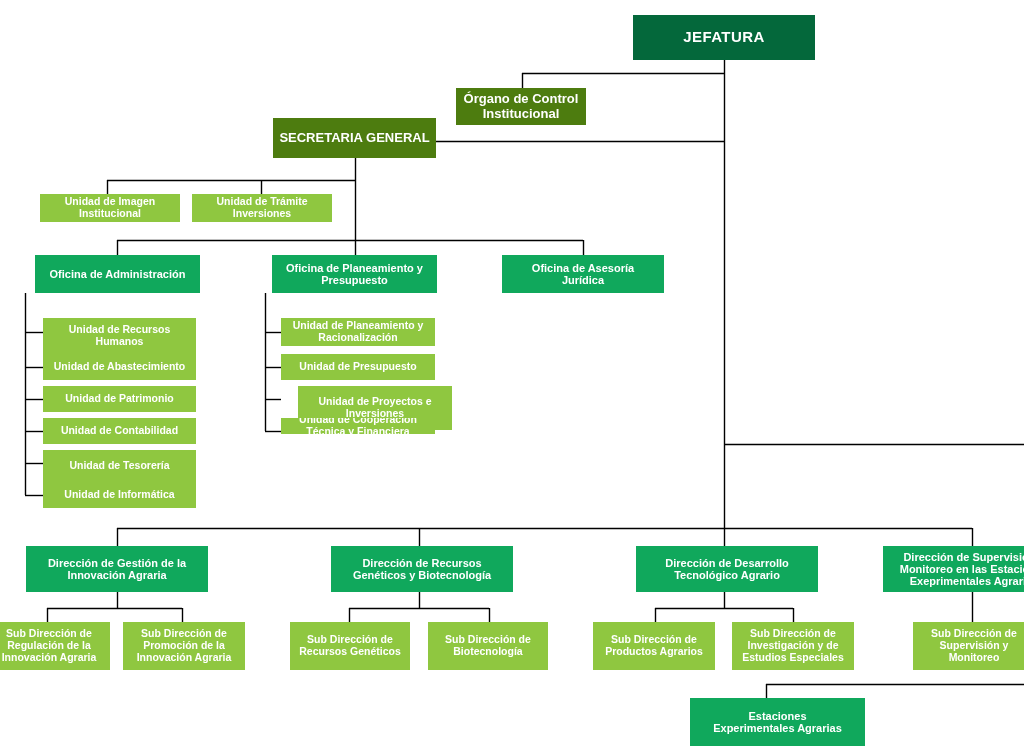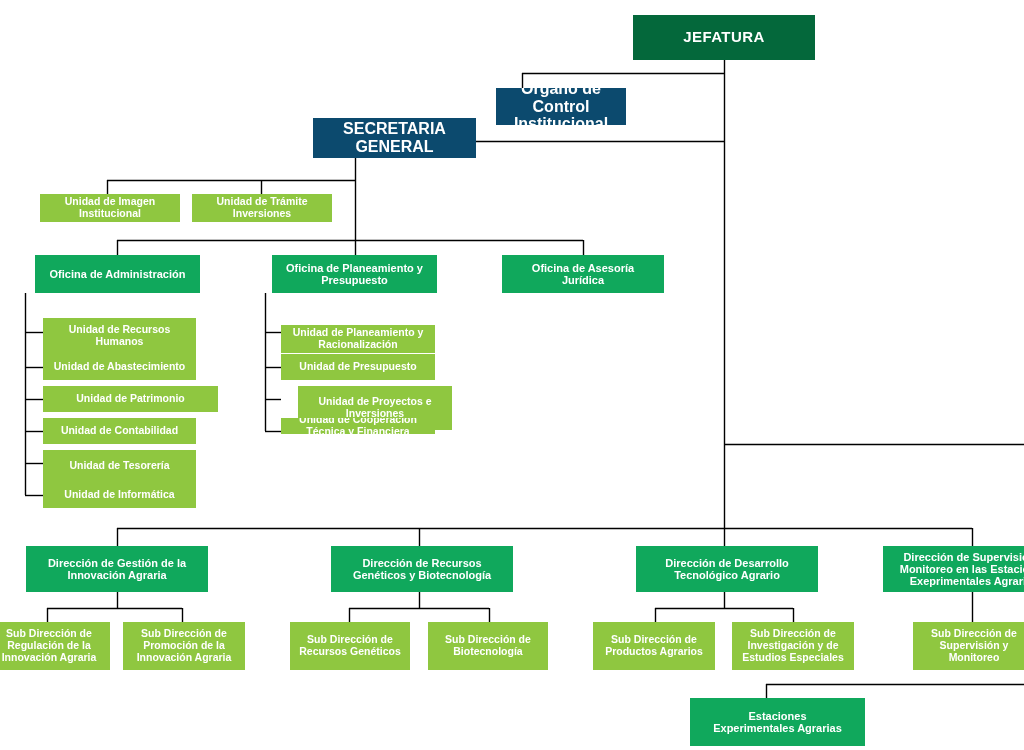--- a/index.html
+++ b/index.html
@@ -35,23 +35,22 @@
     padding: 2px 5px;
     white-space: pre-line;
     overflow: hidden;
   }
   .lvl-head {
     background: #04683B;
     font-size: 15px;
     letter-spacing: 0.4px;
   }
   .lvl-dark {
-    background: #0c4a6e;
-    font-size: 16px;
-    margin-left: 40px;
+    background: #4d7c0f;
+    font-size: 13px;
   }
   .lvl-mid {
     background: #10A85C;
     font-size: 11px;
   }
   .lvl-unit {
     background: #8FC740;
     font-size: 10.5px;
   }
 </style>
@@ -116,25 +115,25 @@
       <div class="node lvl-unit" style="left: 192px; top: 194px; width: 140px; height: 28px;">Unidad de Trámite
 Inversiones</div>
       <div class="node lvl-mid" style="left: 35px; top: 255px; width: 165px; height: 38px;">Oficina de Administración</div>
       <div class="node lvl-mid" style="left: 272px; top: 255px; width: 165px; height: 38px;">Oficina de Planeamiento y
 Presupuesto</div>
       <div class="node lvl-mid" style="left: 502px; top: 255px; width: 162px; height: 38px;">Oficina de Asesoría
 Jurídica</div>
       <div class="node lvl-unit" style="left: 43px; top: 318px; width: 153px; height: 36px;">Unidad de Recursos
 Humanos</div>
       <div class="node lvl-unit" style="left: 43px; top: 354px; width: 153px; height: 26px;">Unidad de Abastecimiento</div>
-      <div class="node lvl-unit" style="left: 43px; top: 386px; width: 175px; height: 26px;">Unidad de Patrimonio</div>
+      <div class="node lvl-unit" style="left: 43px; top: 386px; width: 153px; height: 26px;">Unidad de Patrimonio</div>
       <div class="node lvl-unit" style="left: 43px; top: 418px; width: 153px; height: 26px;">Unidad de Contabilidad</div>
       <div class="node lvl-unit" style="left: 43px; top: 450px; width: 153px; height: 32px;">Unidad de Tesorería</div>
       <div class="node lvl-unit" style="left: 43px; top: 482px; width: 153px; height: 26px;">Unidad de Informática</div>
-      <div class="node lvl-unit" style="left: 281px; top: 318px; width: 154px; height: 28px; margin-top: 7px;">Unidad de Planeamiento y
+      <div class="node lvl-unit" style="left: 281px; top: 318px; width: 154px; height: 28px;">Unidad de Planeamiento y
 Racionalización</div>
       <div class="node lvl-unit" style="left: 281px; top: 354px; width: 154px; height: 26px;">Unidad de Presupuesto</div>
       <div class="node lvl-unit" style="left: 281px; top: 386px; width: 154px; height: 44px; margin-left: 17px;">Unidad de Proyectos e
 Inversiones</div>
       <div class="node lvl-unit" style="left: 281px; top: 418px; width: 154px; height: 16px;">Unidad de Cooperación
 Técnica y Financiera</div>
       <div class="node lvl-mid" style="left: 26px; top: 546px; width: 182px; height: 46px;">Dirección de Gestión de la
 Innovación Agraria</div>
       <div class="node lvl-mid" style="left: 331px; top: 546px; width: 182px; height: 46px;">Dirección de Recursos
 Genéticos y Biotecnología</div>

